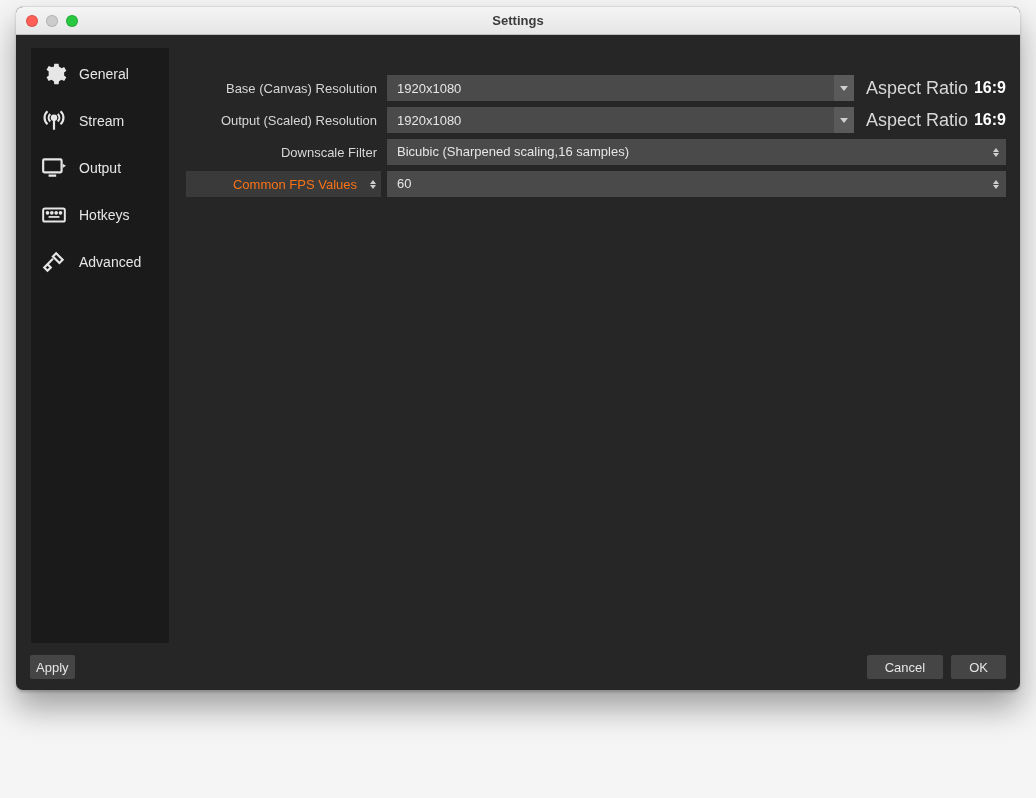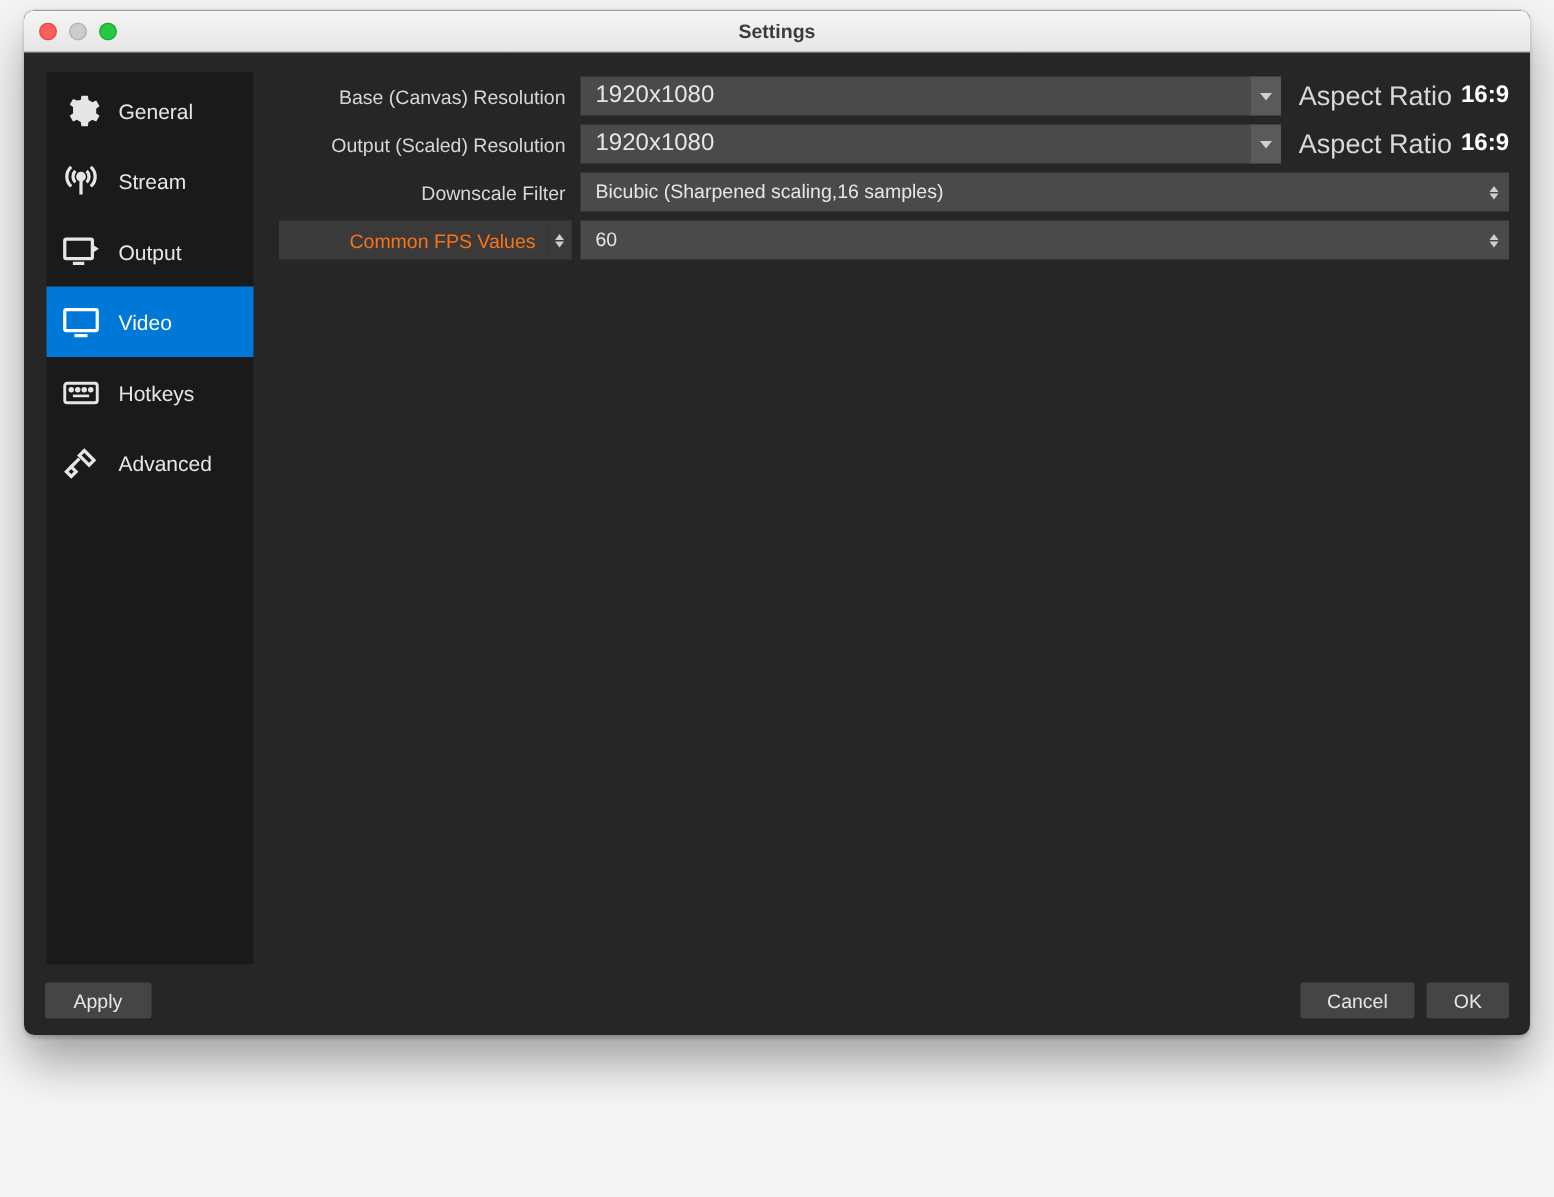--- a/index.html
+++ b/index.html
@@ -94,20 +94,21 @@
     flex: 1;
     display: flex;
     flex-direction: column;
     padding-top: 4px;
   }
   .form {
     display: flex;
     flex-direction: column;
     gap: 6px;
     max-width: 820px;
+    margin-top: 24px;
   }
   .row {
     display: grid;
     grid-template-columns: 195px auto 1fr auto auto;
     align-items: center;
     column-gap: 6px;
     min-height: 26px;
   }
   .row.simple {
     grid-template-columns: 195px 1fr auto;
@@ -132,21 +133,21 @@
     display: flex;
     align-items: stretch;
     height: 26px;
   }
   .field.combo input {
     flex: 1;
     background: #4a4a4a;
     color: #e6e6e6;
     border: none;
     padding: 0 10px;
-    font-size: 16px;
+    font-size: 13px;
     outline: none;
   }
   .field.combo .drop {
     width: 20px;
     background: #5a5a5a;
     display: flex;
     align-items: center;
     justify-content: center;
     cursor: pointer;
   }
@@ -218,21 +219,21 @@
     background: #454545;
     color: #e6e6e6;
     font-size: 13px;
     border: none;
     padding: 0 18px;
     height: 24px;
     border-radius: 2px;
     cursor: pointer;
     margin-left: 8px;
   }
-  .btn.apply { margin-left: 0; padding: 0 19px; }
+  .btn.apply { margin-left: 0; padding: 0 6px; }
 
   .chev-down {
     width: 0; height: 0;
     border-left: 4px solid transparent;
     border-right: 4px solid transparent;
     border-top: 5px solid #cfcfcf;
   }
 </style>
 </head>
 <body>
@@ -278,29 +279,20 @@
             <svg viewBox="0 0 24 24" fill="none" stroke="#e6e6e6" stroke-width="2">
                 <rect x="2" y="4" width="17" height="12" rx="1" fill="none"></rect>
                 <line x1="7" y1="19" x2="14" y2="19"></line>
                 <path d="M20 8l3 2-3 2z" fill="#e6e6e6" stroke="none"></path>
               </svg>
           </span>
           <span>Output</span>
         </div>
 
 
-        <div class="sidebar-item active">
-          <span class="icon">
-            <svg viewBox="0 0 24 24" fill="none" stroke="#ffffff" stroke-width="2">
-                <rect x="2" y="4" width="20" height="13" rx="1"></rect>
-                <line x1="8" y1="20" x2="16" y2="20"></line>
-              </svg>
-          </span>
-          <span>Video</span>
-        </div>
 
         <div class="sidebar-item">
           <span class="icon">
             <svg viewBox="0 0 24 24" fill="none" stroke="#e6e6e6" stroke-width="1.8">
                 <rect x="2" y="6" width="20" height="12" rx="1.5"></rect>
                 <circle cx="6" cy="10" r="0.8" fill="#e6e6e6"></circle>
                 <circle cx="10" cy="10" r="0.8" fill="#e6e6e6"></circle>
                 <circle cx="14" cy="10" r="0.8" fill="#e6e6e6"></circle>
                 <circle cx="18" cy="10" r="0.8" fill="#e6e6e6"></circle>
                 <rect x="7" y="13" width="10" height="1.6" fill="#e6e6e6" stroke="none"></rect>

